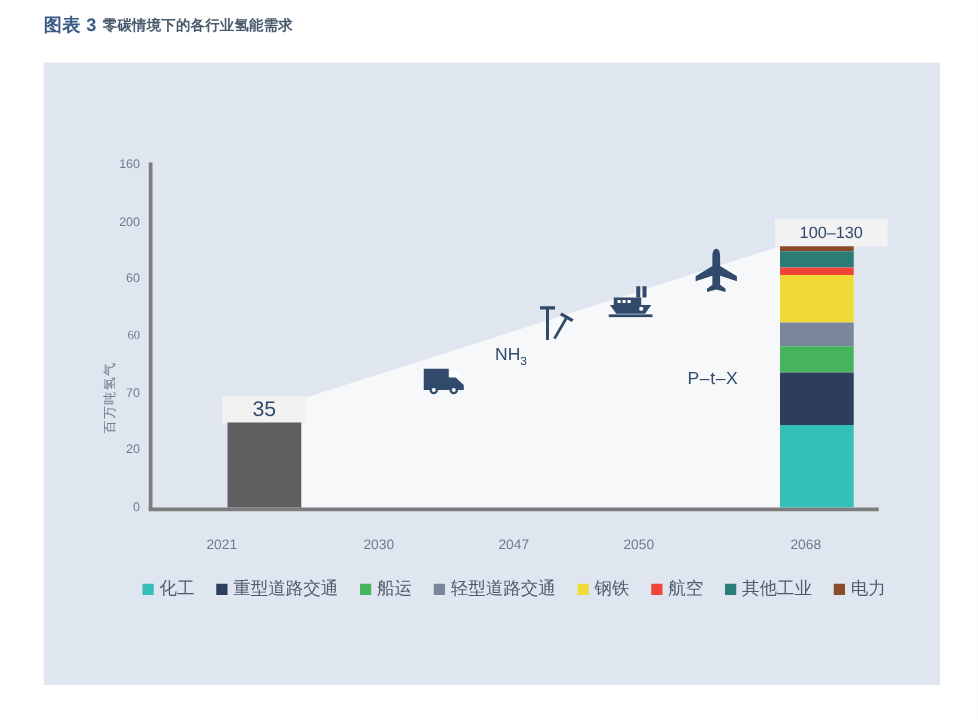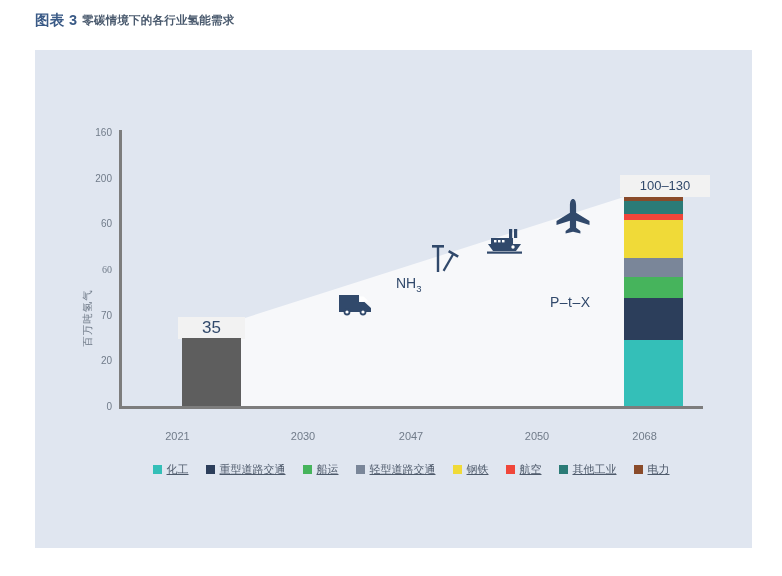--- a/index.html
+++ b/index.html
@@ -180,23 +180,22 @@
     align-items: center;
     gap: 5px;
     white-space: nowrap;
   }
   .legend-swatch {
     width: 9px;
     height: 9px;
     flex: 0 0 auto;
   }
   .legend-label {
-    font-size: 11px;
+    font-size: 14px;
     color: #4e5a6b;
-    text-decoration: underline;
   }
 </style>
 </head>
 <body>
 
 <div id="title-bar">
   <span id="title-label">图表 3</span>
   <span id="title-text">零碳情境下的各行业氢能需求</span>
 </div>
 
@@ -220,21 +219,21 @@
     <div class="y-tick" style="top: 269px; font-family: Liberation Serif, serif;">60</div>
     <div class="y-tick" style="top: 314.667px;">70</div>
     <div class="y-tick" style="top: 360.333px;">20</div>
     <div class="y-tick" style="top: 406px;">0</div>
   </div>
 
 <div id="x-ticks">
     <div class="x-tick" style="left: 58.4px;">2021</div>
     <div class="x-tick" style="left: 184px;">2030</div>
     <div class="x-tick" style="left: 292px;">2047</div>
-    <div class="x-tick" style="left: 418px;">2050</div>
+    <div class="x-tick" style="left: 392px;">2050</div>
     <div class="x-tick" style="left: 525.6px;">2068</div>
   </div>
 
 <div class="bar-value-box" id="value-2021">35</div>
 <div id="bar-2021" style="background: rgb(94, 94, 94);"></div>
 
 <div class="bar-value-box" id="value-2060">100–130</div>
 <div id="bar-2060">
     <div class="bar-seg" style="background: rgb(138, 75, 42); height: 1.89873%;"></div>
     <div class="bar-seg" style="background: rgb(43, 123, 119); height: 6.32911%;"></div>

